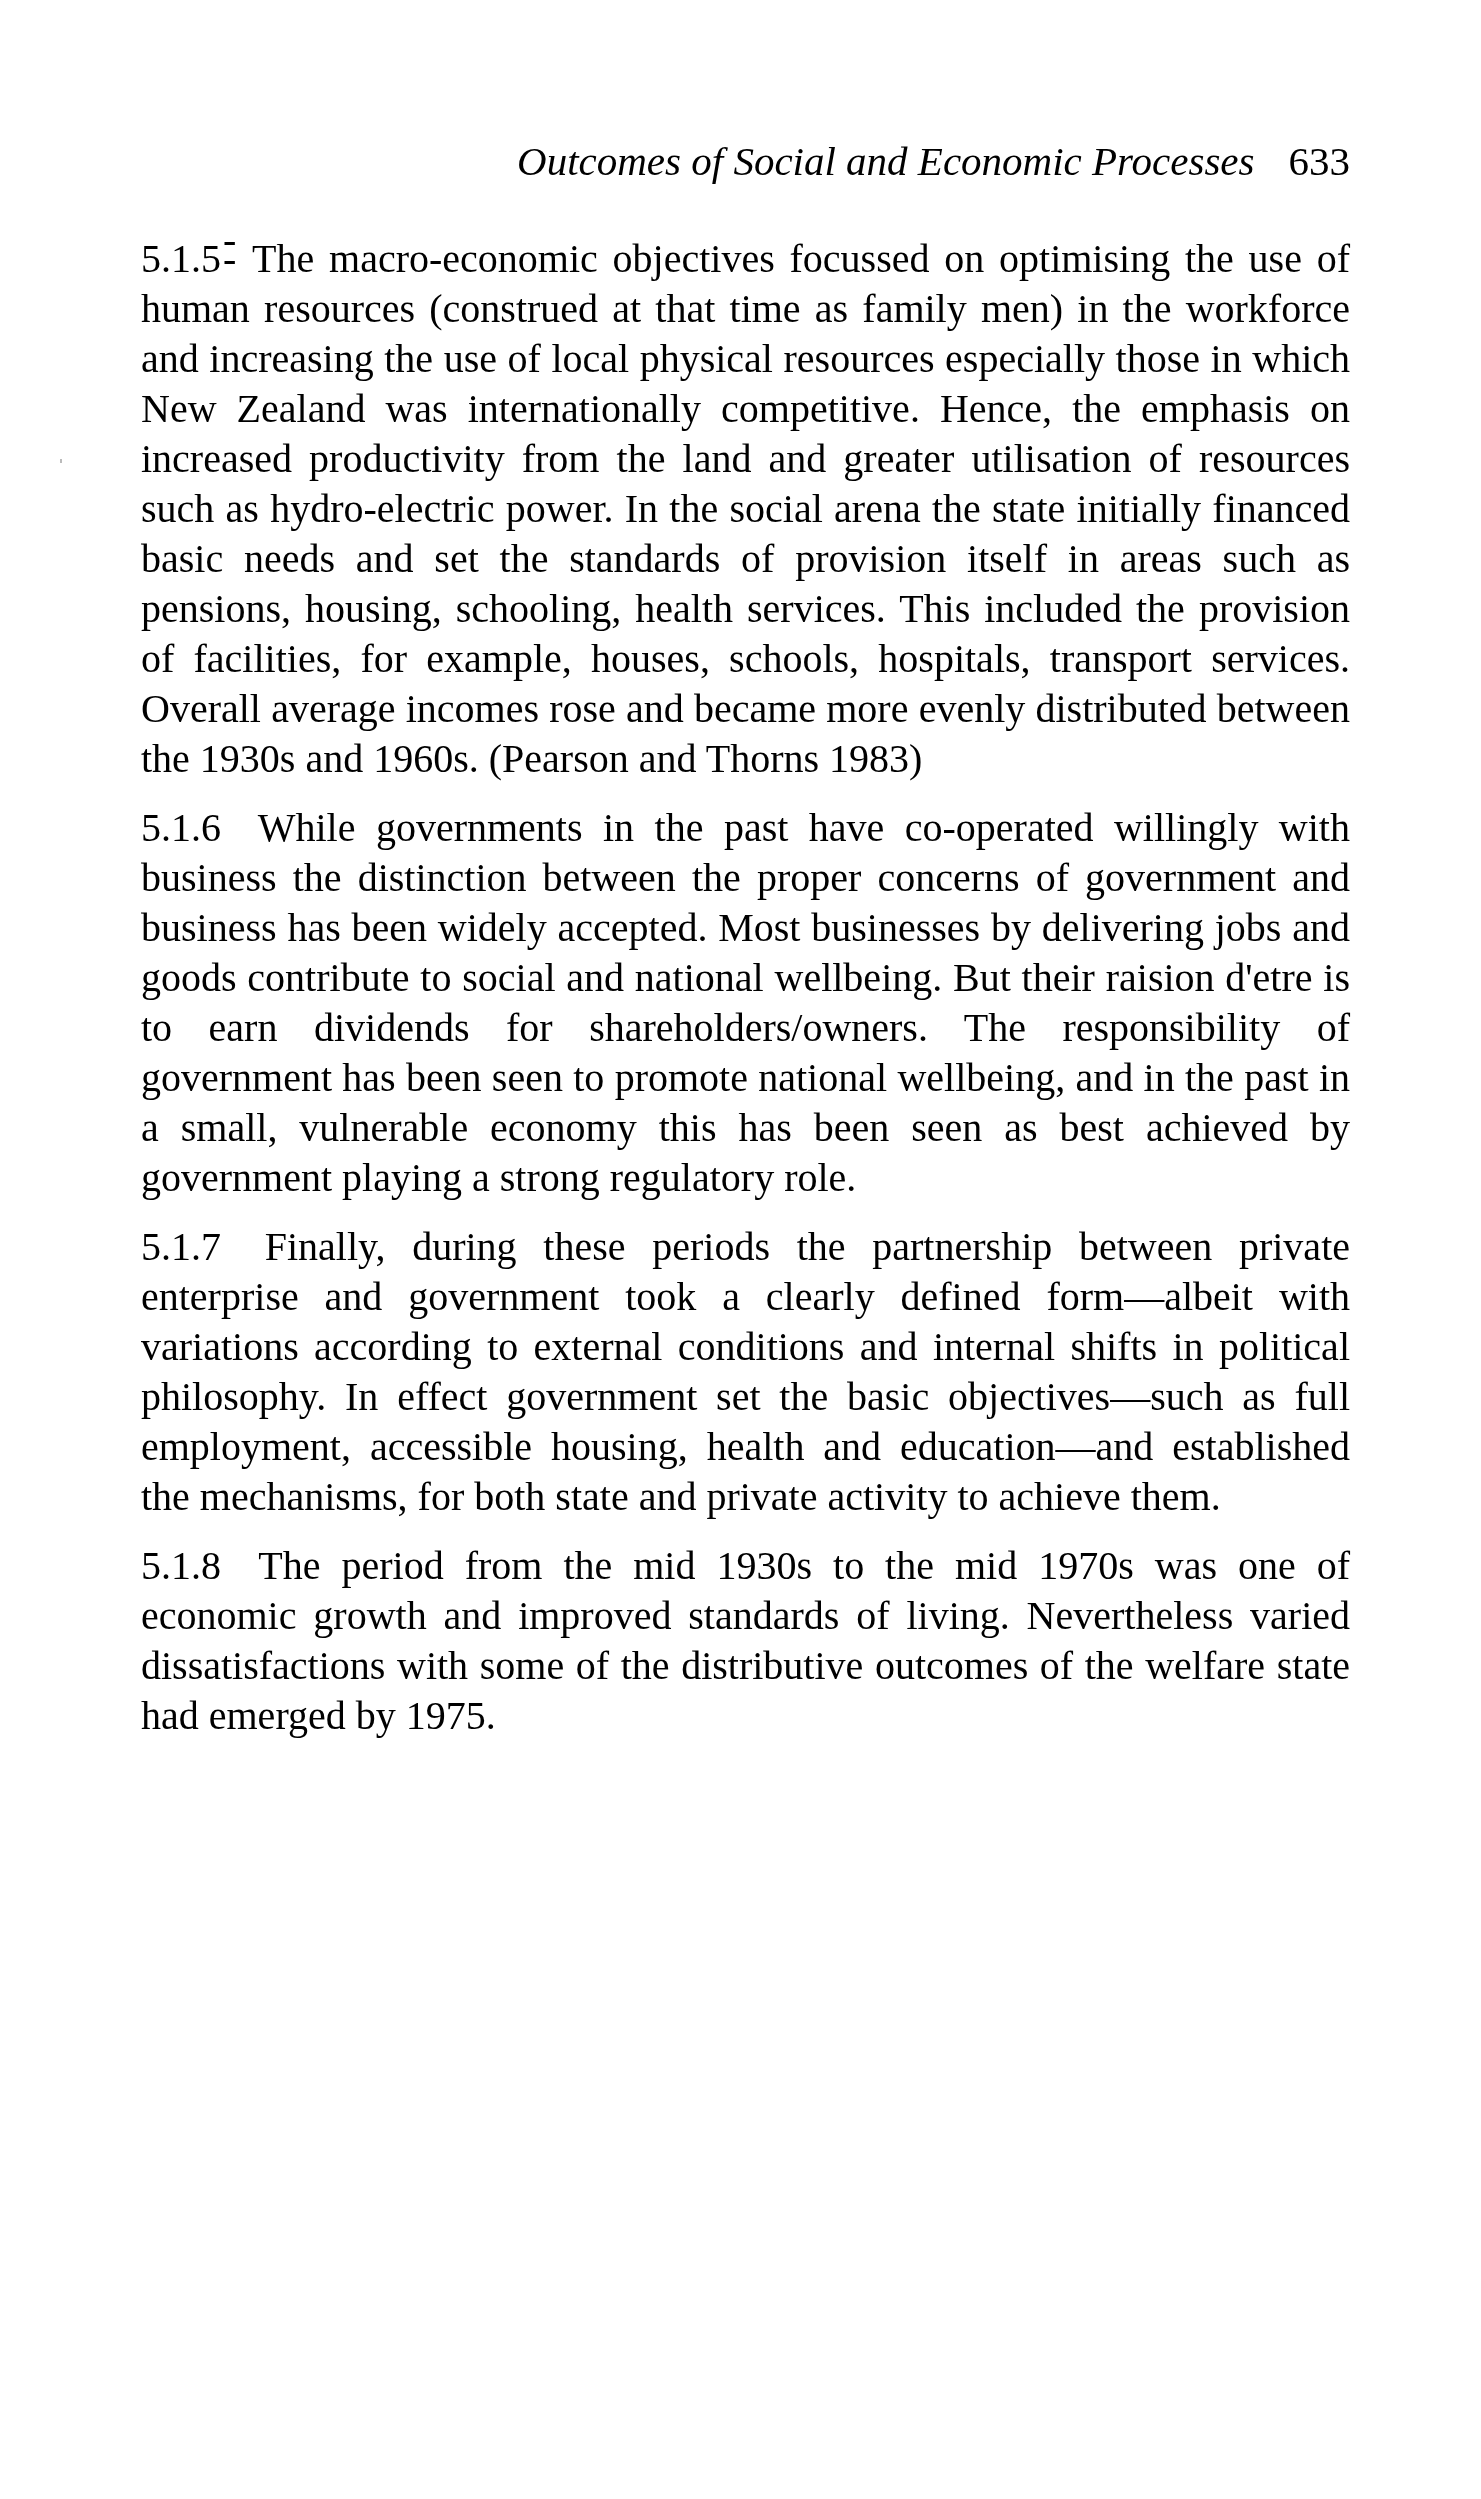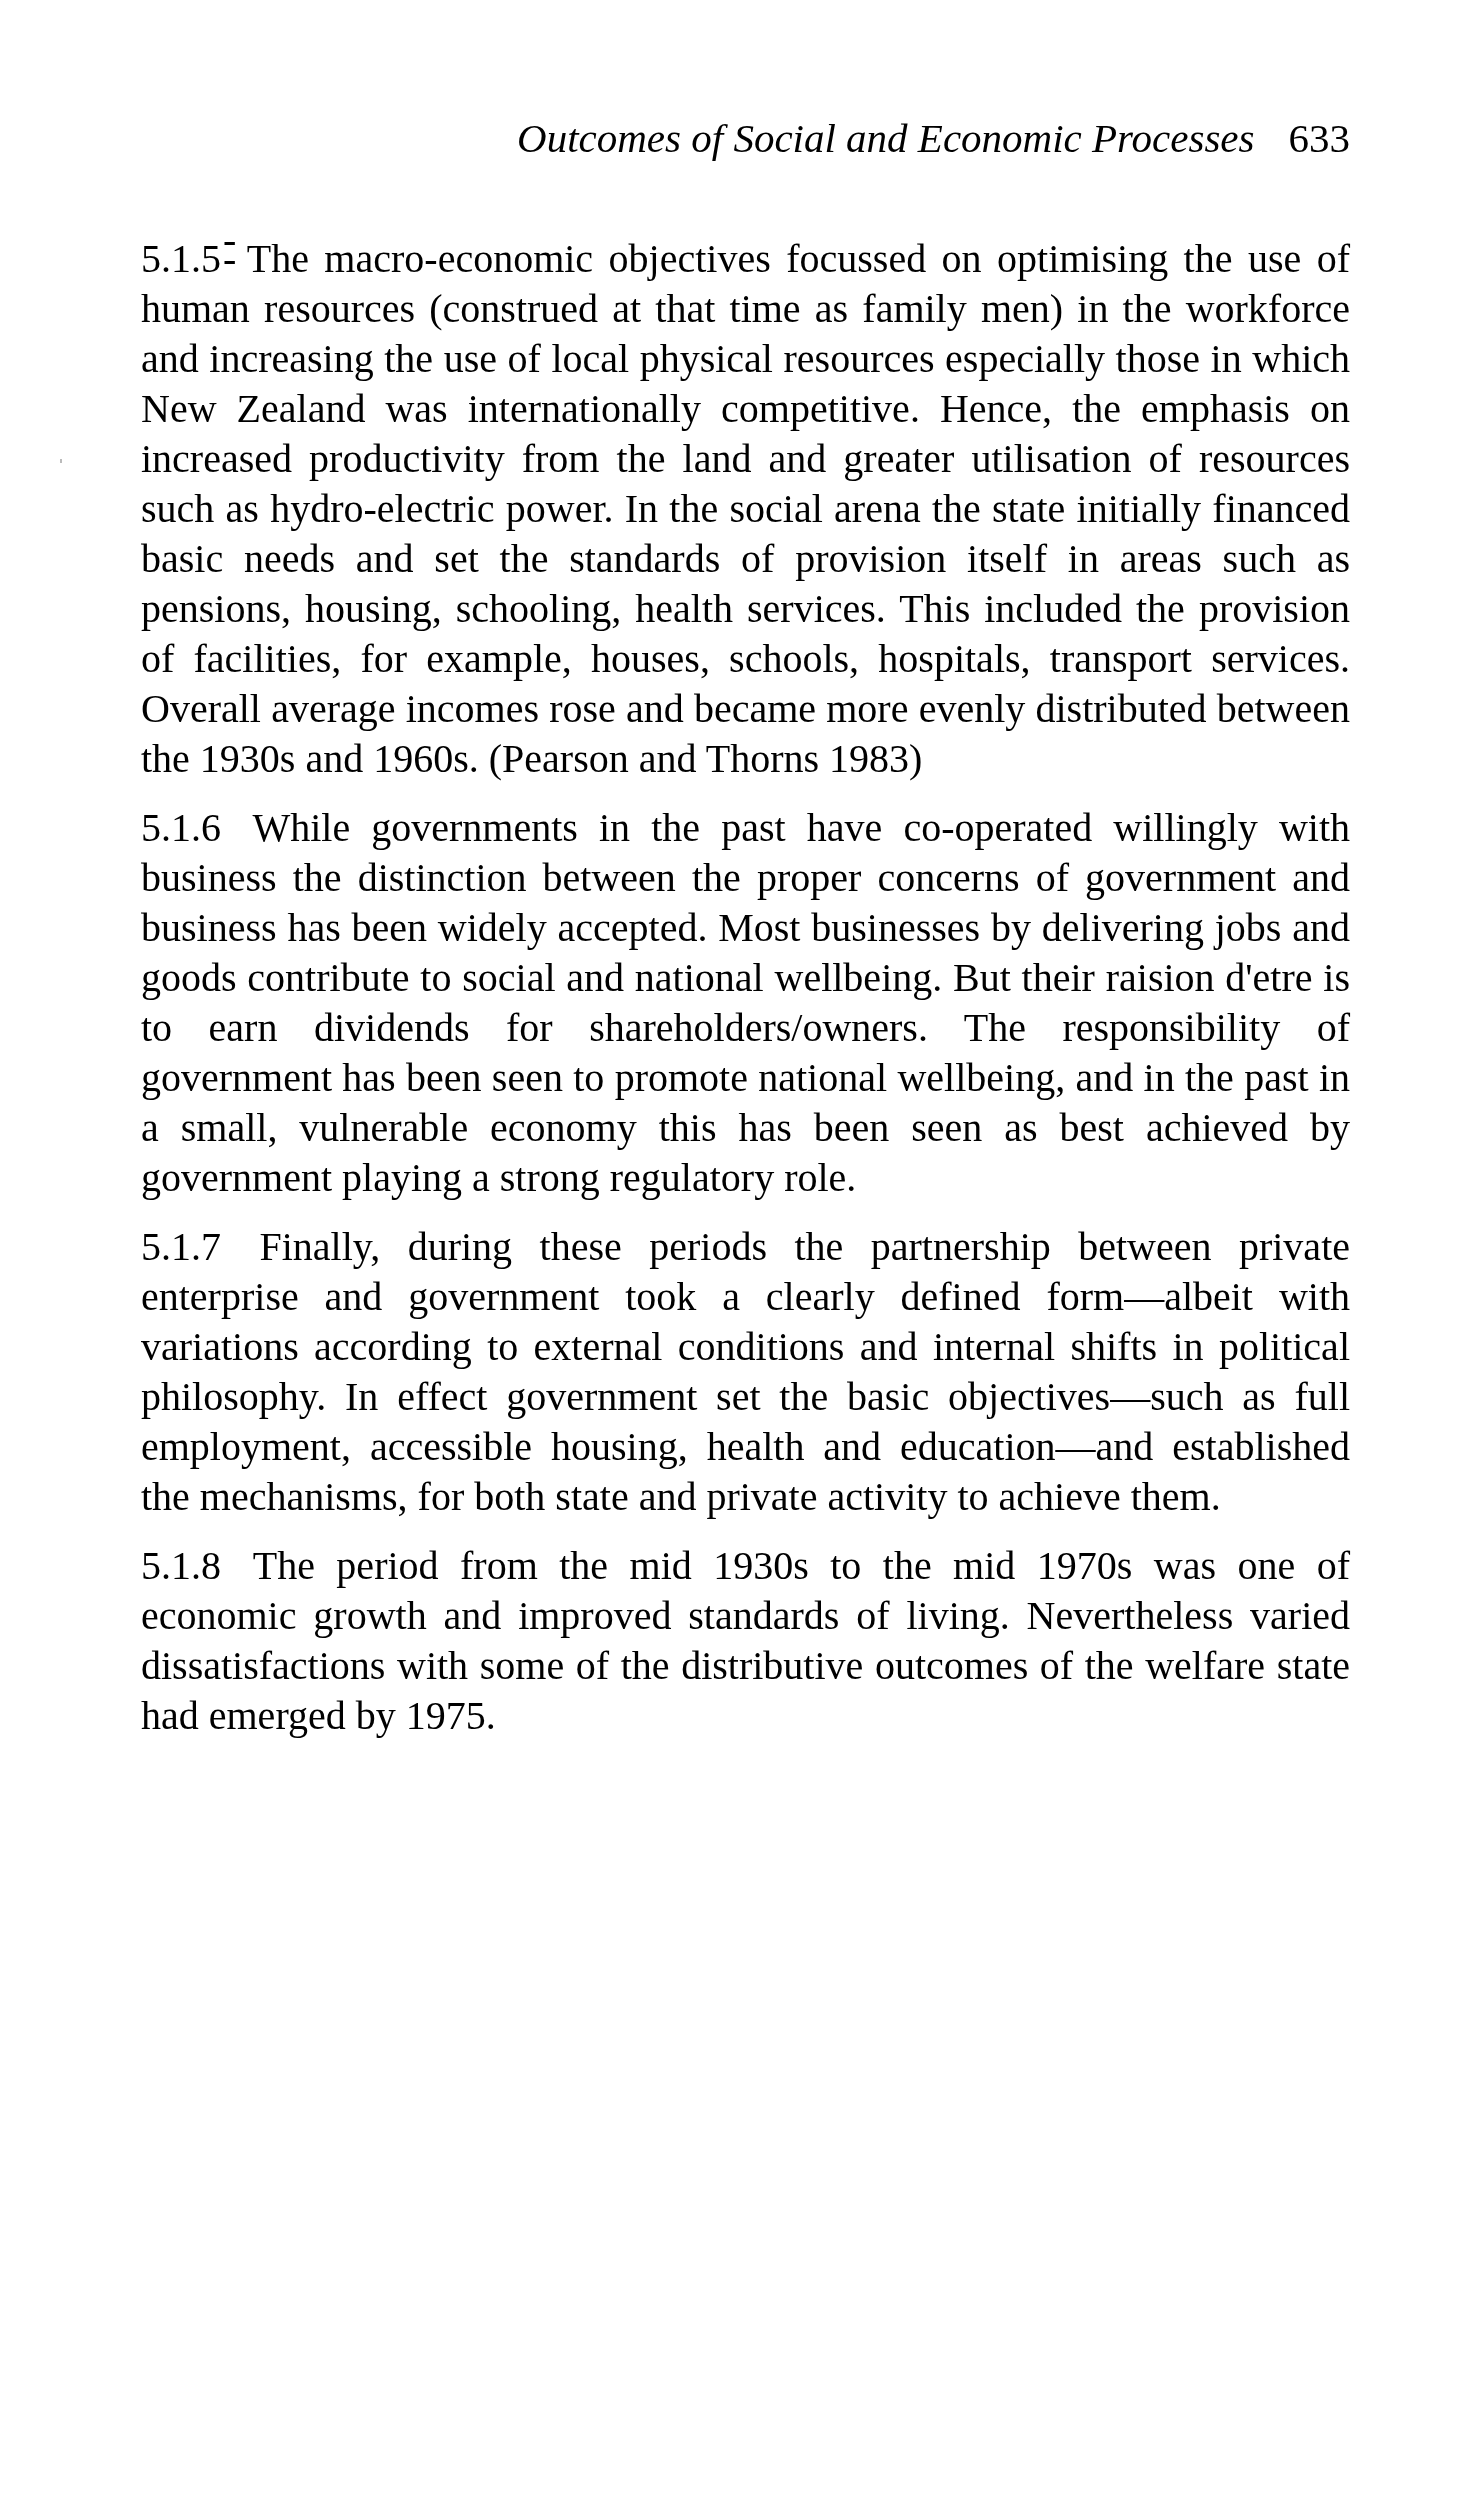--- a/index.html
+++ b/index.html
@@ -1,25 +1,25 @@
 <!DOCTYPE html>
 <html style="font-size:15px"><head>
 <meta charset="utf-8">
 <style>
   html, body { margin: 0; padding: 0; background: #ffffff; }
   body { width: 1481px; height: 2500px; position: relative; overflow: hidden; color: #000; }
   .page { position: absolute; left: 141px; top: 0; width: 1209px; font-family: "Liberation Serif", "DejaVu Serif", serif; }
-  .running-head { position: absolute; left: 0; top: 113px; width: 1209px; text-align: right; font-size: 41px; line-height: 50px; }
+  .running-head { position: absolute; left: 0; top: 136px; width: 1209px; text-align: right; font-size: 41px; line-height: 50px; }
   .running-head .title { font-style: italic; }
   .running-head .pageno { margin-left: 34px; }
   .body { position: absolute; left: 0; top: 215px; width: 1209px; font-size: 40px; line-height: 50px; }
   .bullet { position: relative; padding-left: 116px; text-align: justify; margin: 0 0 19px 0; }
   .bullet .dash { position: absolute; left: 82px; top: 0; }
   .para { text-align: justify; margin: 0 0 19px 0; }
-  .para .num { margin-right: 11px; }
+  .para .num { margin-right: 17px; }
   .margin-mark { position: absolute; left: 60px; top: 459px; width: 1.9px; height: 3.7px; background: #bbb; }
 </style>
 </head>
 <body>
 
 <div class="page">
   <div class="running-head">
     <span class="title">Outcomes of Social and Economic Processes</span><span class="pageno">633</span>
   </div>
 

